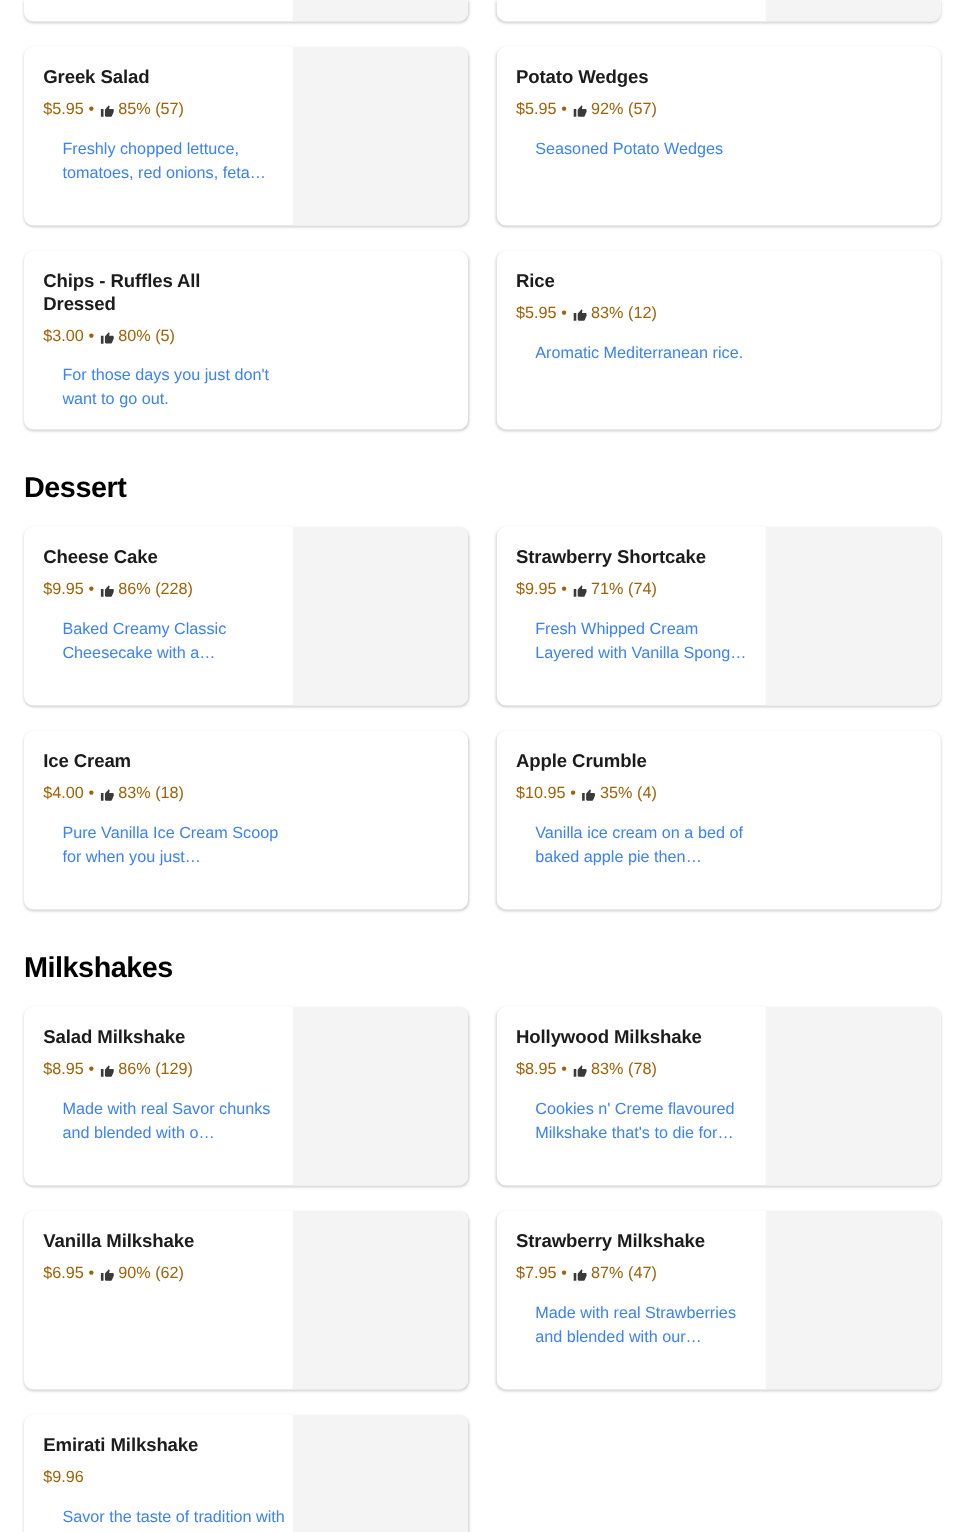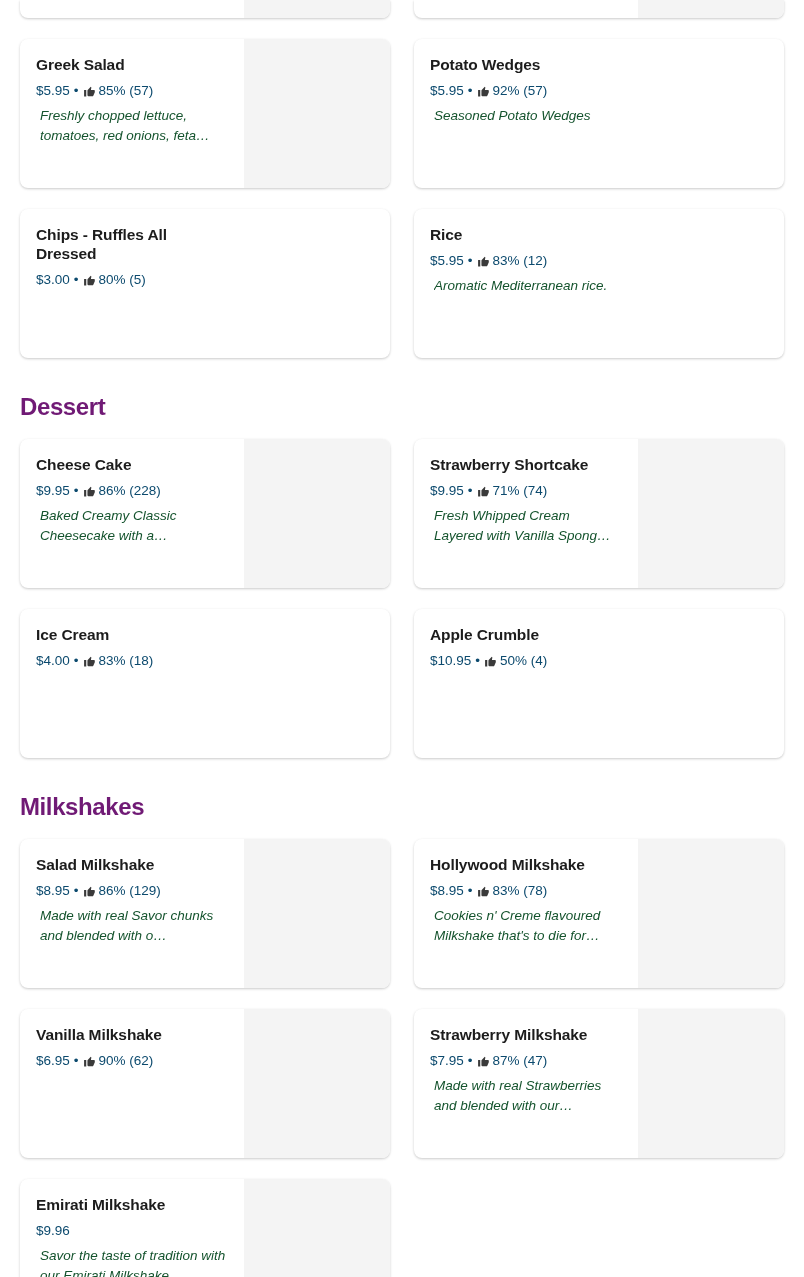--- a/index.html
+++ b/index.html
@@ -46,62 +46,62 @@
   .item-name {
     font-size: 15.5px;
     font-weight: 700;
     line-height: 19px;
     color: #1c1c1c;
     margin: 0 0 9px 0;
     letter-spacing: -0.1px;
   }
   .item-meta {
     font-size: 13.5px;
-    color: #0c4a6e;
+    color: #a16207;
     margin: 0 0 8px 0;
     display: flex;
+    align-items: center;
     white-space: nowrap;
   }
   .item-meta .dot {
     margin: 0 4px;
   }
   .thumb-icon {
     display: inline-block;
     width: 13px;
     height: 13px;
     margin-right: 3px;
     position: relative;
     top: 2px;
   }
   .desc {
     font-size: 13.5px;
     line-height: 20px;
-    color: #14532d;
-    margin: 4px;
+    color: #3b82f6;
+    margin: 16px;
     overflow: hidden;
     display: -webkit-box;
     -webkit-line-clamp: 2;
     -webkit-box-orient: vertical;
     max-height: 40px;
     width: 186px;
-    font-style: italic;
   }
   .card-image {
     position: absolute;
     right: 0;
     top: 0;
     bottom: 0;
     width: 146px;
     background: #f4f4f4;
   }
   .section-title {
     font-size: 24px;
     font-weight: 700;
     letter-spacing: -0.4px;
-    color: #701a75;
+    color: #000000;
     margin: 0;
     padding: 35px 0 18px 0;
   }
   .top-row .card {
     height: 18px;
     border-radius: 0 0 8px 8px;
   }
 </style>
 </head>
 <body>
@@ -139,20 +139,21 @@
                 </svg></span><span>92%</span>&nbsp;<span>(57)</span></div>
             <div class="desc">Seasoned Potato Wedges</div>
           </div>
         </div>
         <div class="card">
           <div class="card-body">
             <div class="item-name">Chips - Ruffles All Dressed</div>
             <div class="item-meta"><span>$3.00</span><span class="dot">•</span><span class="thumb-icon"><svg width="13" height="13" viewBox="0 0 24 24" fill="#3a3a3a">
                   <path d="M2 21h4V9H2v12zm19.8-10.3c0-.9-.8-1.7-1.7-1.7h-5.5l.8-4c.1-.3 0-.6-.2-.8l-.9-.9-5.6 5.9c-.3.3-.5.7-.5 1.2V19c0 .9.8 1.7 1.7 1.7h7.6c.7 0 1.3-.4 1.5-1l2.6-6c.1-.2.2-.5.2-.7v-2.3z"></path>
                 </svg></span><span>80%</span>&nbsp;<span>(5)</span></div>
+            <div class="desc">For those days you just don't want to go out.</div>
           </div>
         </div>
         <div class="card">
           <div class="card-body">
             <div class="item-name">Rice</div>
             <div class="item-meta"><span>$5.95</span><span class="dot">•</span><span class="thumb-icon"><svg width="13" height="13" viewBox="0 0 24 24" fill="#3a3a3a">
                   <path d="M2 21h4V9H2v12zm19.8-10.3c0-.9-.8-1.7-1.7-1.7h-5.5l.8-4c.1-.3 0-.6-.2-.8l-.9-.9-5.6 5.9c-.3.3-.5.7-.5 1.2V19c0 .9.8 1.7 1.7 1.7h7.6c.7 0 1.3-.4 1.5-1l2.6-6c.1-.2.2-.5.2-.7v-2.3z"></path>
                 </svg></span><span>83%</span>&nbsp;<span>(12)</span></div>
             <div class="desc">Aromatic Mediterranean rice.</div>
           </div>
@@ -179,28 +180,30 @@
             <div class="desc">Fresh Whipped Cream Layered with Vanilla Spong…</div>
           </div>
           <div class="card-image"></div>
         </div>
         <div class="card">
           <div class="card-body">
             <div class="item-name">Ice Cream</div>
             <div class="item-meta"><span>$4.00</span><span class="dot">•</span><span class="thumb-icon"><svg width="13" height="13" viewBox="0 0 24 24" fill="#3a3a3a">
                   <path d="M2 21h4V9H2v12zm19.8-10.3c0-.9-.8-1.7-1.7-1.7h-5.5l.8-4c.1-.3 0-.6-.2-.8l-.9-.9-5.6 5.9c-.3.3-.5.7-.5 1.2V19c0 .9.8 1.7 1.7 1.7h7.6c.7 0 1.3-.4 1.5-1l2.6-6c.1-.2.2-.5.2-.7v-2.3z"></path>
                 </svg></span><span>83%</span>&nbsp;<span>(18)</span></div>
+            <div class="desc">Pure Vanilla Ice Cream Scoop for when you just…</div>
           </div>
         </div>
         <div class="card">
           <div class="card-body">
             <div class="item-name">Apple Crumble</div>
             <div class="item-meta"><span>$10.95</span><span class="dot">•</span><span class="thumb-icon"><svg width="13" height="13" viewBox="0 0 24 24" fill="#3a3a3a">
                   <path d="M2 21h4V9H2v12zm19.8-10.3c0-.9-.8-1.7-1.7-1.7h-5.5l.8-4c.1-.3 0-.6-.2-.8l-.9-.9-5.6 5.9c-.3.3-.5.7-.5 1.2V19c0 .9.8 1.7 1.7 1.7h7.6c.7 0 1.3-.4 1.5-1l2.6-6c.1-.2.2-.5.2-.7v-2.3z"></path>
-                </svg></span><span>50%</span>&nbsp;<span>(4)</span></div>
+                </svg></span><span>35%</span>&nbsp;<span>(4)</span></div>
+            <div class="desc">Vanilla ice cream on a bed of baked apple pie then…</div>
           </div>
         </div>
       </div>
       <h2 class="section-title">Milkshakes</h2>
       <div class="grid">
         <div class="card has-image">
           <div class="card-body">
             <div class="item-name">Salad Milkshake</div>
             <div class="item-meta"><span>$8.95</span><span class="dot">•</span><span class="thumb-icon"><svg width="13" height="13" viewBox="0 0 24 24" fill="#3a3a3a">
                   <path d="M2 21h4V9H2v12zm19.8-10.3c0-.9-.8-1.7-1.7-1.7h-5.5l.8-4c.1-.3 0-.6-.2-.8l-.9-.9-5.6 5.9c-.3.3-.5.7-.5 1.2V19c0 .9.8 1.7 1.7 1.7h7.6c.7 0 1.3-.4 1.5-1l2.6-6c.1-.2.2-.5.2-.7v-2.3z"></path>

